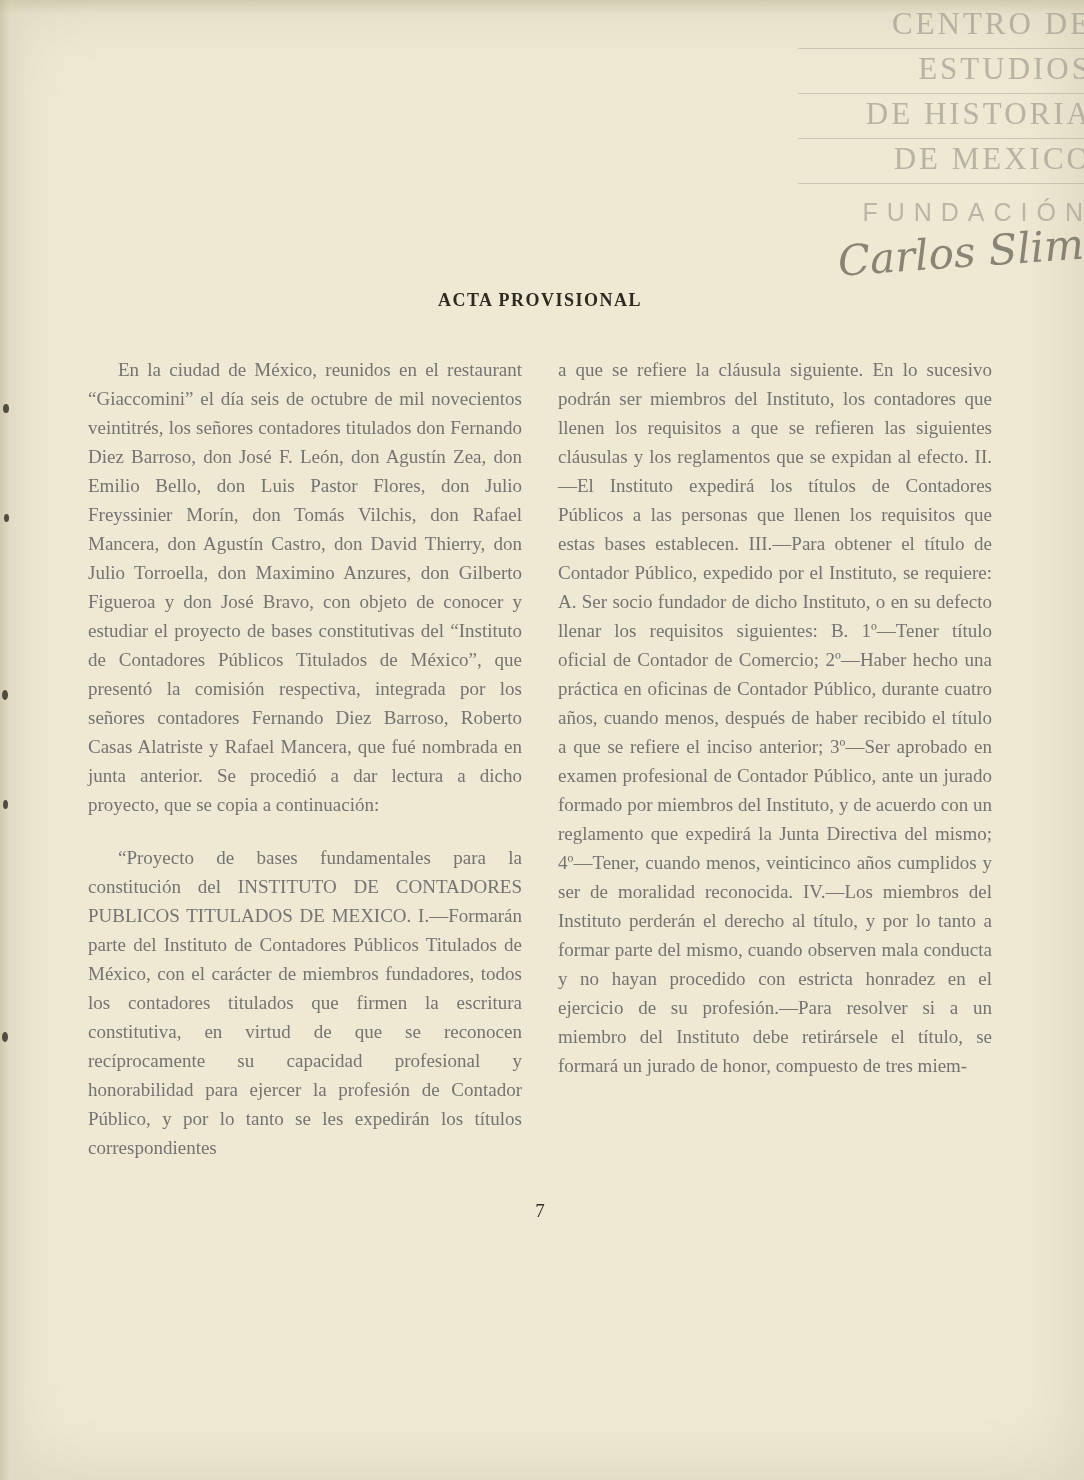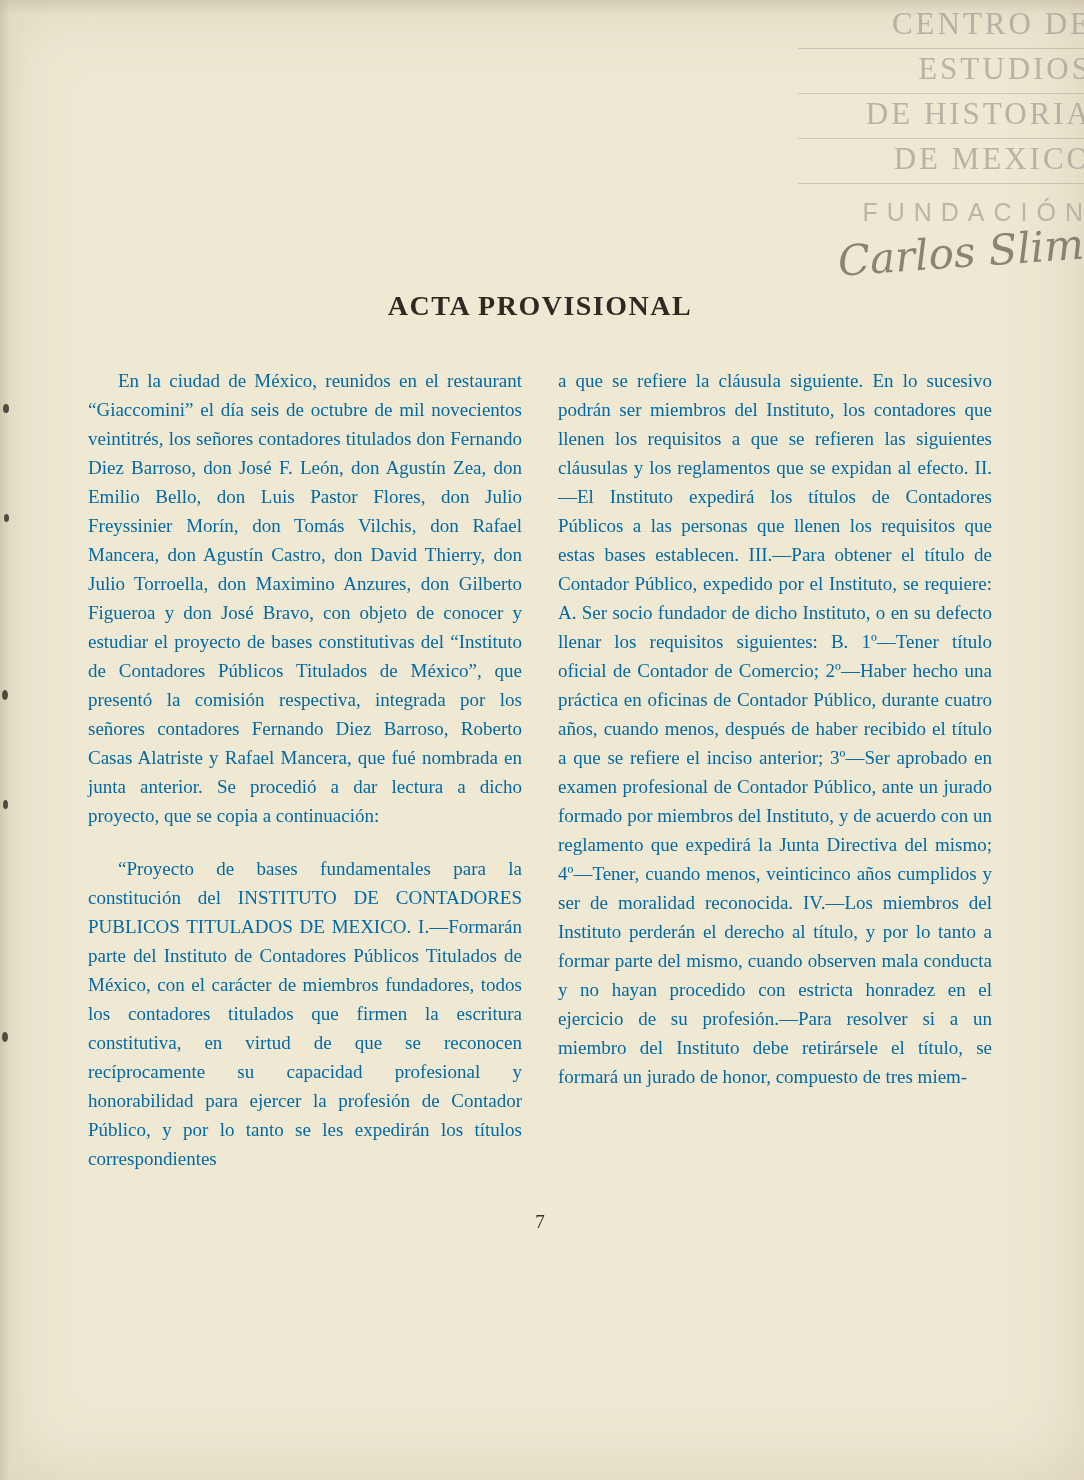--- a/index.html
+++ b/index.html
@@ -73,35 +73,35 @@
     white-space: nowrap;
   }
   
   .content {
     position: relative;
     padding: 290px 92px 0 88px;
   }
   .title {
     margin: 0 0 44px 0;
     text-align: center;
-    font-size: 28px;
+    font-size: 18px;
     font-weight: bold;
     letter-spacing: 1.5px;
     color: #2d2a22;
   }
   .columns {
     display: flex;
     gap: 36px;
   }
   .col {
     flex: 1 1 0;
     font-size: 19px;
     line-height: 29px;
     text-align: justify;
-    color: #0369a1;
+    color: #737373;
   }
   .col p {
     margin: 0;
   }
   .col p.indent {
     text-indent: 30px;
   }
   .col p + p {
     margin-top: 24px;
   }

